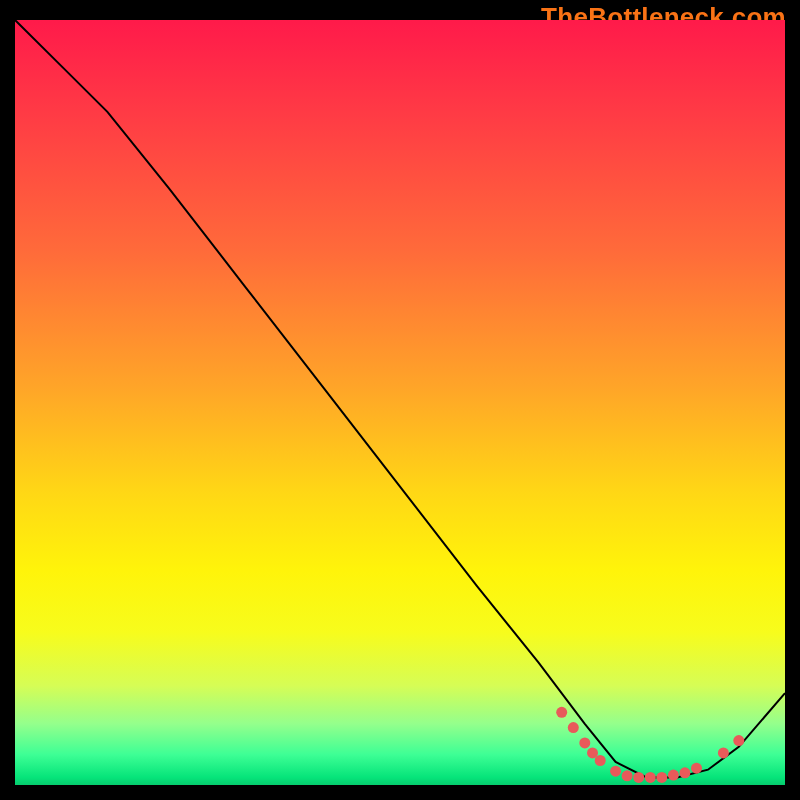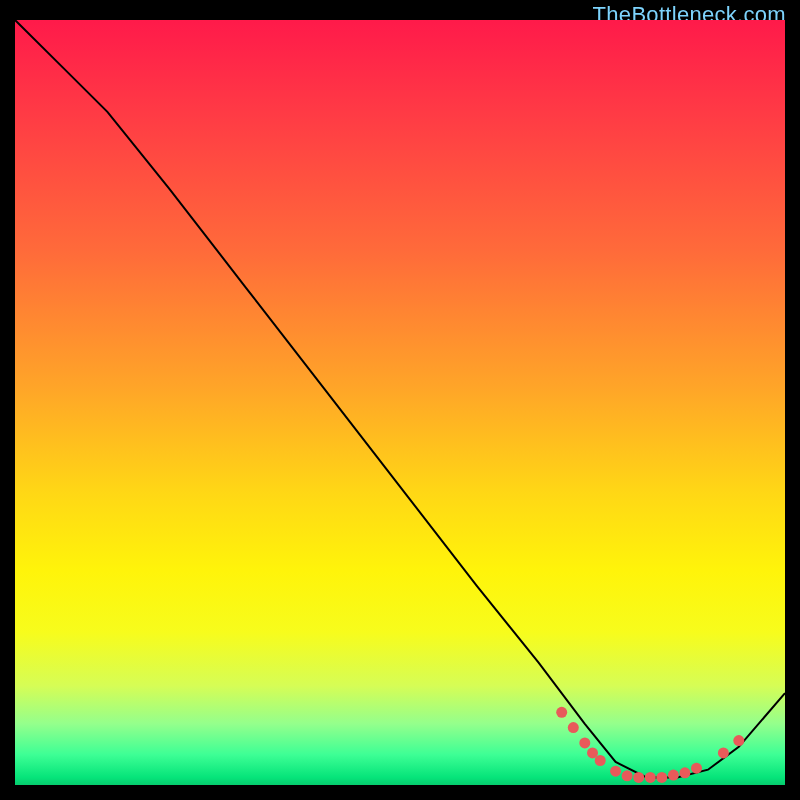--- a/index.html
+++ b/index.html
@@ -34,23 +34,23 @@
       #94ff8c 92%,
       #3eff95 96%,
       #06e47a 99%,
       #06cc6e 100%
     );
   }
   .watermark {
     position: absolute;
     top: 2px;
     right: 14px;
-    color: #7dd3fc;
-    font-size: 22px;
-    font-weight: 400;
+    color: #f97316;
+    font-size: 26px;
+    font-weight: 700;
     letter-spacing: 0.3px;
     user-select: none;
   }
   svg.overlay {
     position: absolute;
     left: 0;
     top: 0;
     width: 770px;
     height: 765px;
     overflow: visible;

